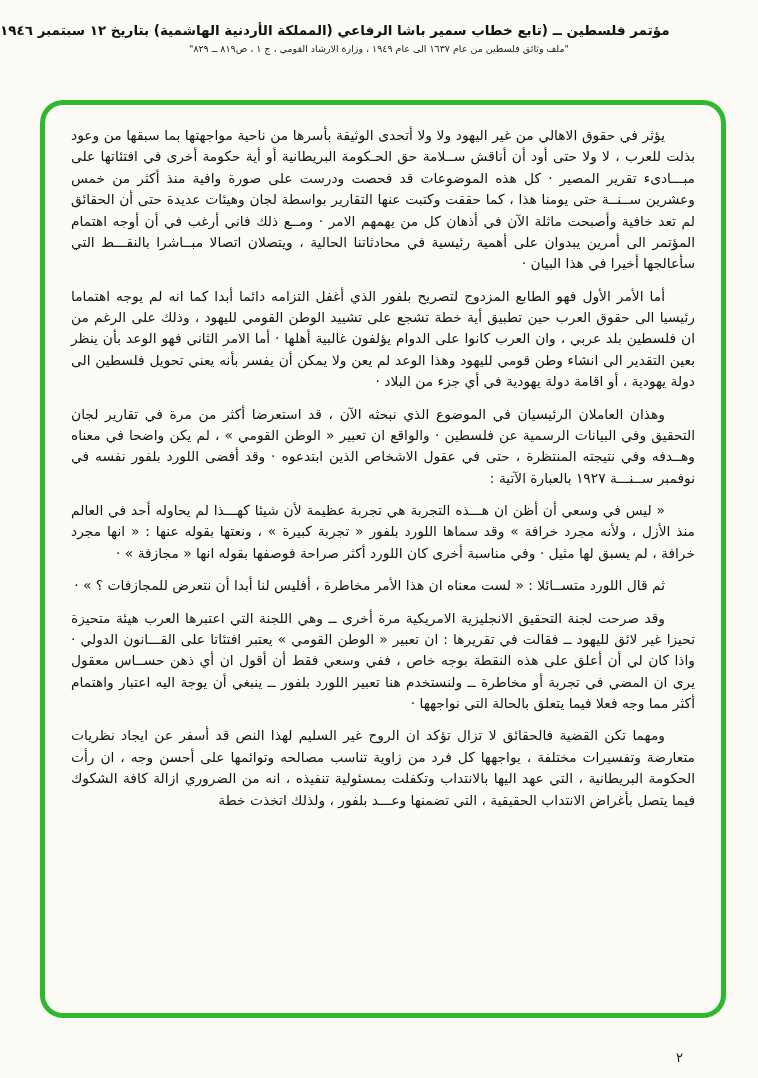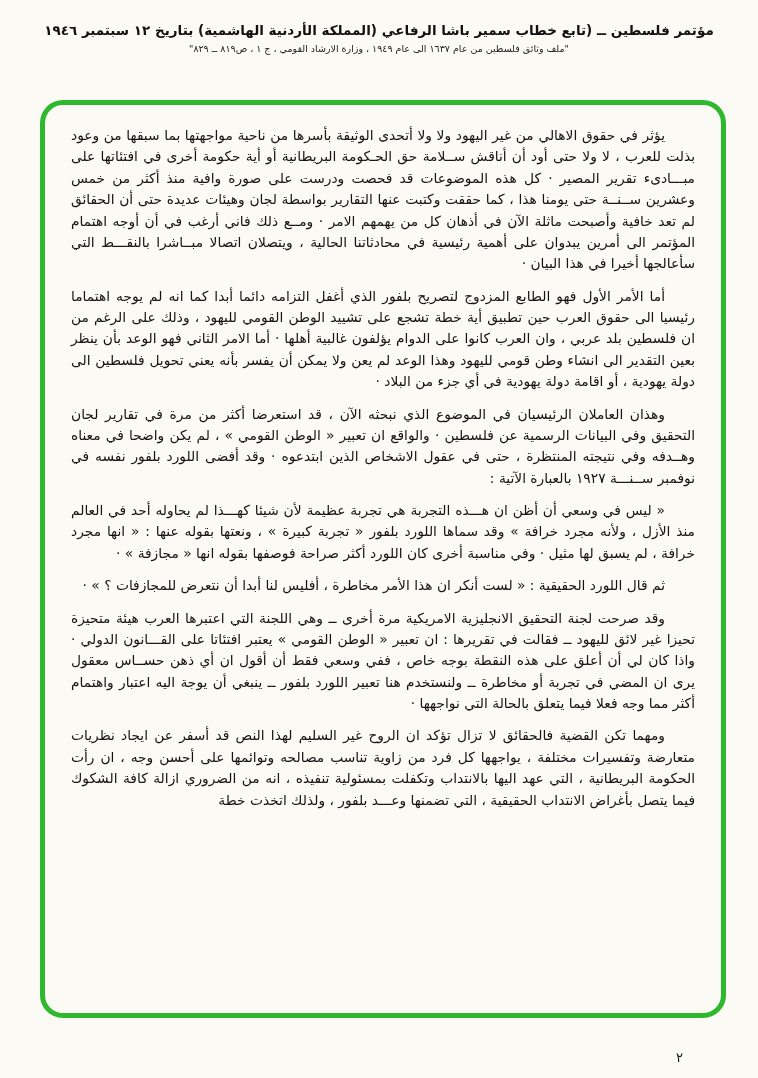--- a/index.html
+++ b/index.html
@@ -10,21 +10,21 @@
     width: 758px;
     height: 1078px;
     background: #fbfaf5;
     font-family: "DejaVu Sans", sans-serif;
     color: #161616;
     position: relative;
     overflow: hidden;
     direction: rtl;
   }
   .header-title {
-    text-align: center;
+    text-align: left;
     padding-top: 22px;
     font-weight: bold;
     font-size: 13.5px;
     letter-spacing: 0.2px;
     color: #111;
   }
   .header-source {
     text-align: center;
     font-size: 9.5px;
     margin-top: 5px;
@@ -66,20 +66,20 @@
 
   <div class="header-title">مؤتمر فلسطين ــ (تابع خطاب سمير باشا الرفاعي (المملكة الأردنية الهاشمية) بتاريخ ١٢ سبتمبر ١٩٤٦</div>
 
   <div class="header-source">"ملف وثائق فلسطين من عام ١٦٣٧ الى عام ١٩٤٩ ، وزارة الارشاد القومي ، ج ١ ، ص٨١٩ ــ ٨٢٩"</div>
 
   <div class="frame">
     <p>يؤثر في حقوق الاهالي من غير اليهود ولا ولا أتحدى الوثيقة بأسرها من ناحية مواجهتها بما سبقها من وعود بذلت للعرب ، لا ولا حتى أود أن أناقش ســلامة حق الحـكومة البريطانية أو أية حكومة أخرى في افتئاتها على مبـــادىء تقرير المصير · كل هذه الموضوعات قد فحصت ودرست على صورة وافية منذ أكثر من خمس وعشرين ســنــة حتى يومنا هذا ، كما حققت وكتبت عنها التقارير بواسطة لجان وهيئات عديدة حتى أن الحقائق لم تعد خافية وأصبحت ماثلة الآن في أذهان كل من يهمهم الامر · ومــع ذلك فاني أرغب في أن أوجه اهتمام المؤتمر الى أمرين يبدوان على أهمية رئيسية في محادثاتنا الحالية ، ويتصلان اتصالا مبــاشرا بالنقـــط التي سأعالجها أخيرا في هذا البيان ·</p>
     <p>أما الأمر الأول فهو الطابع المزدوج لتصريح بلفور الذي أغفل التزامه دائما أبدا كما انه لم يوجه اهتماما رئيسيا الى حقوق العرب حين تطبيق أية خطة تشجع على تشييد الوطن القومي لليهود ، وذلك على الرغم من ان فلسطين بلد عربي ، وان العرب كانوا على الدوام يؤلفون غالبية أهلها · أما الامر الثاني فهو الوعد بأن ينظر بعين التقدير الى انشاء وطن قومي لليهود وهذا الوعد لم يعن ولا يمكن أن يفسر بأنه يعني تحويل فلسطين الى دولة يهودية ، أو اقامة دولة يهودية في أي جزء من البلاد ·</p>
     <p>وهذان العاملان الرئيسيان في الموضوع الذي نبحثه الآن ، قد استعرضا أكثر من مرة في تقارير لجان التحقيق وفي البيانات الرسمية عن فلسطين · والواقع ان تعبير « الوطن القومي » ، لم يكن واضحا في معناه وهــدفه وفي نتيجته المنتظرة ، حتى في عقول الاشخاص الذين ابتدعوه · وقد أفضى اللورد بلفور نفسه في نوفمبر ســنـــة ١٩٢٧ بالعبارة الآتية :</p>
     <p>« ليس في وسعي أن أظن ان هـــذه التجربة هي تجربة عظيمة لأن شيئا كهـــذا لم يحاوله أحد في العالم منذ الأزل ، ولأنه مجرد خرافة » وقد سماها اللورد بلفور « تجربة كبيرة » ، ونعتها بقوله عنها : « انها مجرد خرافة ، لم يسبق لها مثيل · وفي مناسبة أخرى كان اللورد أكثر صراحة فوصفها بقوله انها « مجازفة » ·</p>
-    <p>ثم قال اللورد الحقيقية : « لست أنكر ان هذا الأمر مخاطرة ، أفليس لنا أبدا أن نتعرض للمجازفات ؟ » ·</p>
+    <p>ثم قال اللورد متســائلا : « لست معناه ان هذا الأمر مخاطرة ، أفليس لنا أبدا أن نتعرض للمجازفات ؟ » ·</p>
     <p>وقد صرحت لجنة التحقيق الانجليزية الامريكية مرة أخرى ــ وهي اللجنة التي اعتبرها العرب هيئة متحيزة تحيزا غير لائق لليهود ــ فقالت في تقريرها : ان تعبير « الوطن القومي » يعتبر افتئاتا على القـــانون الدولي · واذا كان لي أن أعلق على هذه النقطة بوجه خاص ، ففي وسعي فقط أن أقول ان أي ذهن حســاس معقول يرى ان المضي في تجربة أو مخاطرة ــ ولنستخدم هنا تعبير اللورد بلفور ــ ينبغي أن يوجة اليه اعتبار واهتمام أكثر مما وجه فعلا فيما يتعلق بالحالة التي نواجهها ·</p>
     <p>ومهما تكن القضية فالحقائق لا تزال تؤكد ان الروح غير السليم لهذا النص قد أسفر عن ايجاد نظريات متعارضة وتفسيرات مختلفة ، يواجهها كل فرد من زاوية تناسب مصالحه وتوائمها على أحسن وجه ، ان رأت الحكومة البريطانية ، التي عهد اليها بالانتداب وتكفلت بمسئولية تنفيذه ، انه من الضروري ازالة كافة الشكوك فيما يتصل بأغراض الانتداب الحقيقية ، التي تضمنها وعـــد بلفور ، ولذلك اتخذت خطة</p>
   </div>
 
   <div class="page-number">٢</div>
 
 </div>
 
 </body></html>

